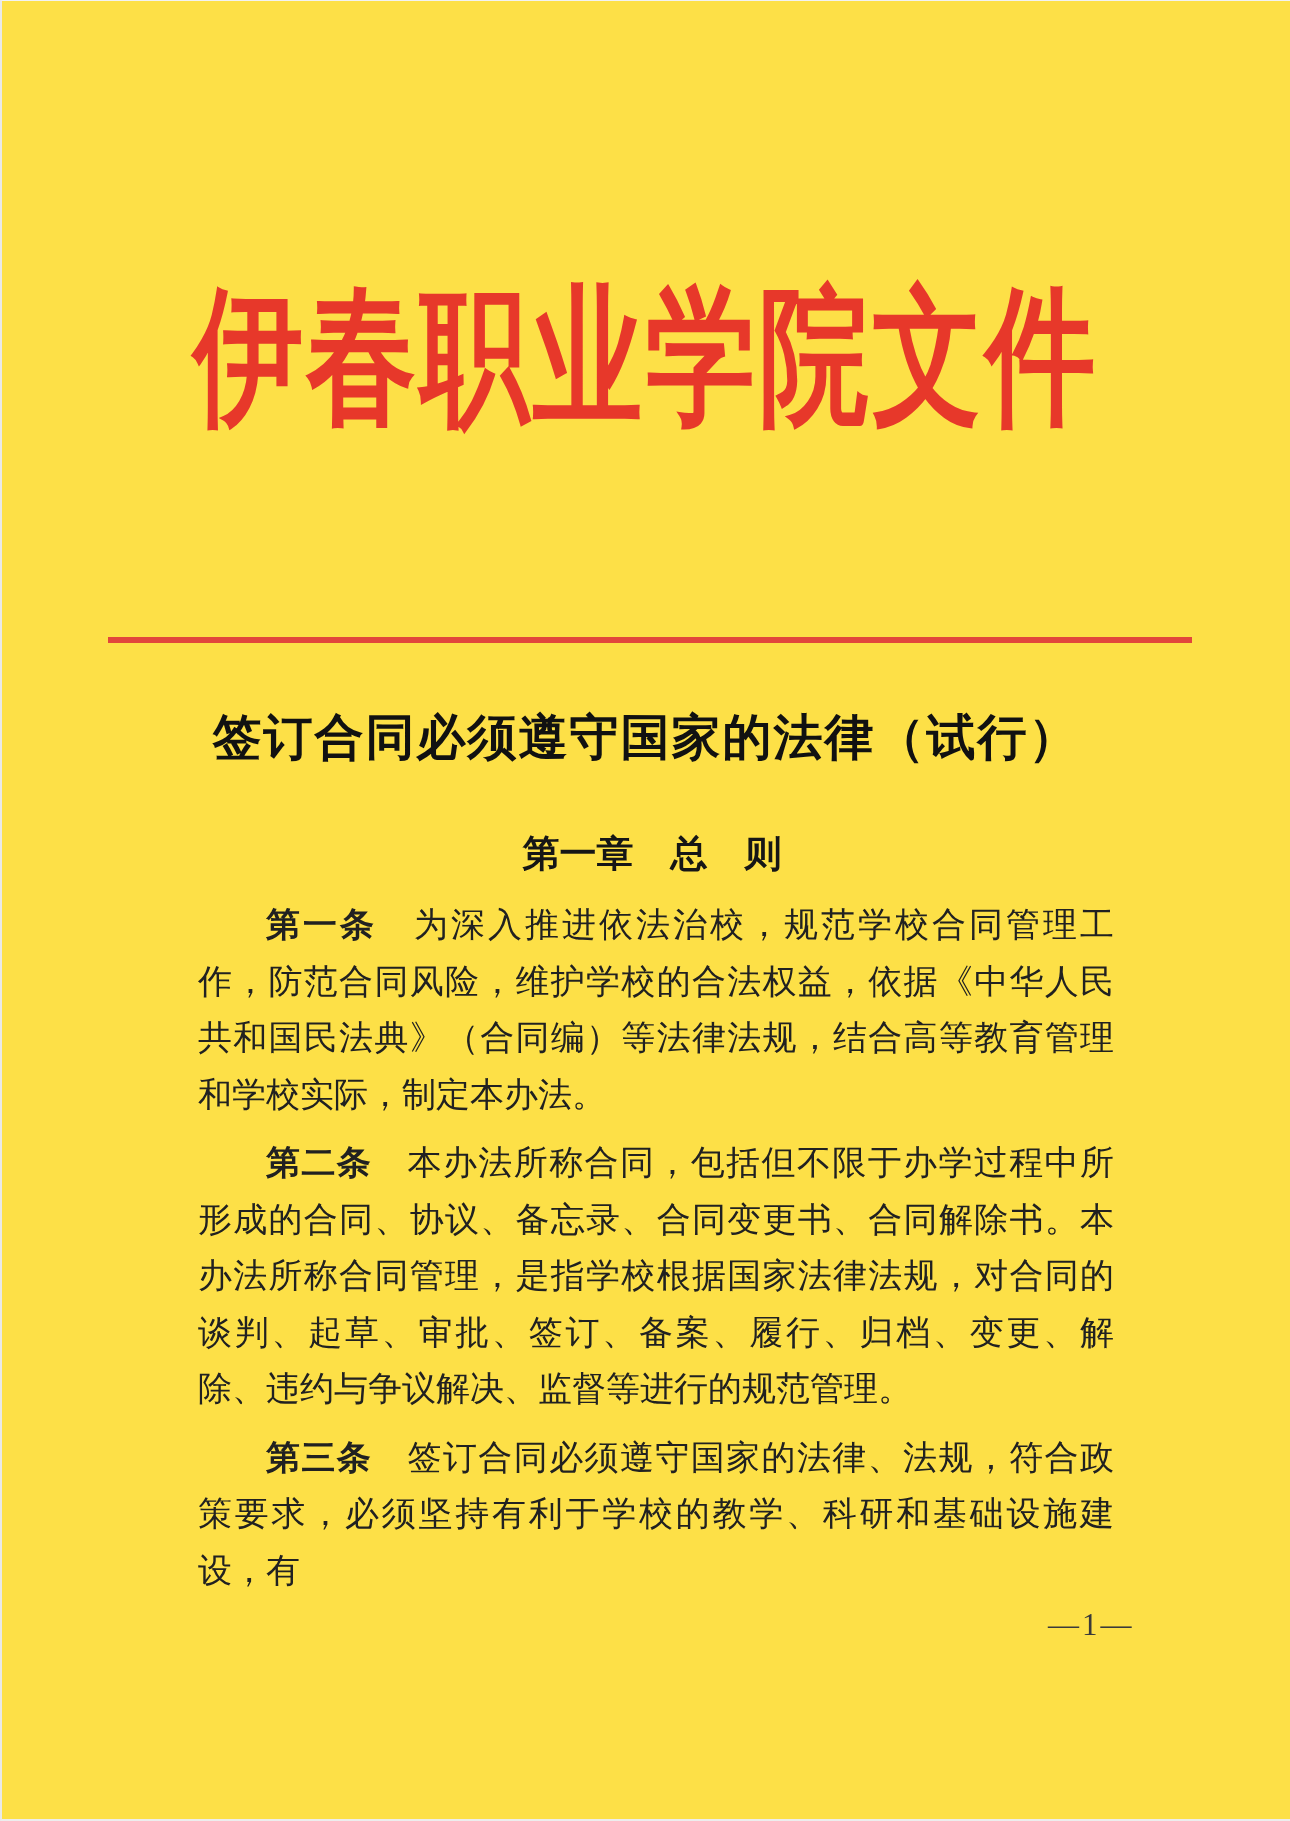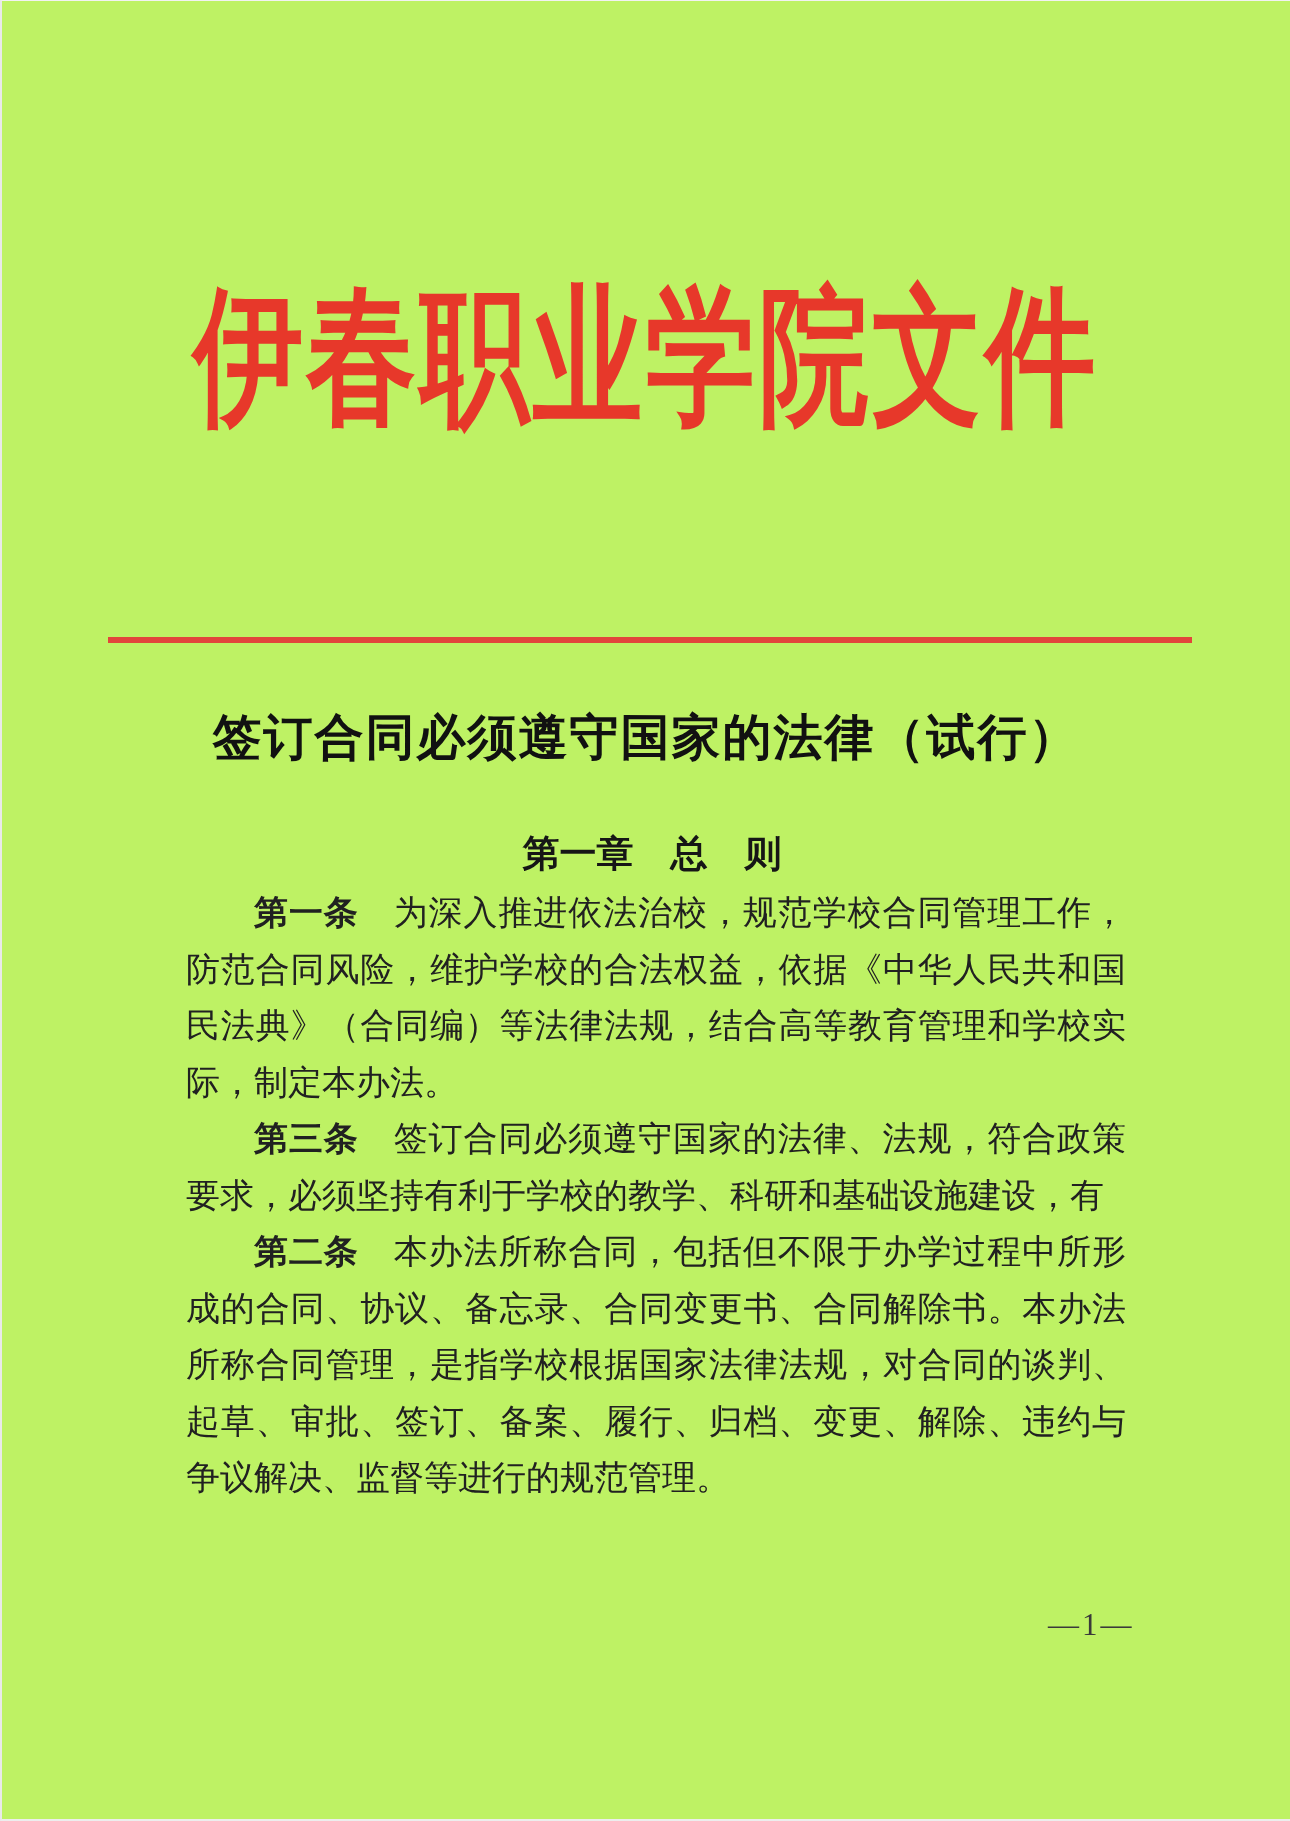--- a/index.html
+++ b/index.html
@@ -5,21 +5,21 @@
   html, body { margin: 0; padding: 0; }
   body {
     width: 1290px; height: 1821px;
     background: #ffffff;
     font-family: "Liberation Serif", "DejaVu Serif", serif;
     color: #1f1f1f;
   }
   .page {
     position: relative;
     width: 1290px; height: 1821px;
-    background: #bef264;
+    background: #fde047;
     border-left: 2px solid #e9e9e9;
     border-top: 1px solid #f2f2f2;
     border-bottom: 2px solid #ededed;
     box-sizing: border-box;
     overflow: hidden;
   }
   .red-masthead {
     position: absolute;
     top: 276px; left: 0; width: 100%;
     text-align: center;
@@ -75,21 +75,21 @@
     position: absolute;
     top: 884px; left: 184px;
     width: 940px;
     font-size: 34px;
     line-height: 56.5px;
     text-align: justify;
     text-justify: inter-ideograph;
     color: #212121;
   }
   .body-text p {
-    margin: 0;
+    margin: 12px;
     padding: 0;
     text-indent: 2em;
   }
   .article-label { font-weight: bold; }
   .page-number {
     position: absolute;
     top: 1606px; left: 1046px;
     font-size: 31px;
     letter-spacing: 3px;
     color: #3a3a3a;
@@ -107,19 +107,19 @@
 
 
   <div class="red-rule"></div>
 
   <div class="main-title">签订合同必须遵守国家的法律（试行）</div>
 
   <div class="chapter-heading">第一章　总　则</div>
 
   <div class="body-text">
     <p><span class="article-label">第一条</span><span>　为深入推进依法治校，规范学校合同管理工作，防范合同风险，维护学校的合法权益，依据《中华人民共和国民法典》（合同编）等法律法规，结合高等教育管理和学校实际，制定本办法。</span></p>
+    <p><span class="article-label">第二条</span><span>　本办法所称合同，包括但不限于办学过程中所形成的合同、协议、备忘录、合同变更书、合同解除书。本办法所称合同管理，是指学校根据国家法律法规，对合同的谈判、起草、审批、签订、备案、履行、归档、变更、解除、违约与争议解决、监督等进行的规范管理。</span></p>
     <p><span class="article-label">第三条</span><span>　签订合同必须遵守国家的法律、法规，符合政策要求，必须坚持有利于学校的教学、科研和基础设施建设，有</span></p>
-    <p><span class="article-label">第二条</span><span>　本办法所称合同，包括但不限于办学过程中所形成的合同、协议、备忘录、合同变更书、合同解除书。本办法所称合同管理，是指学校根据国家法律法规，对合同的谈判、起草、审批、签订、备案、履行、归档、变更、解除、违约与争议解决、监督等进行的规范管理。</span></p>
   </div>
 
   <div class="page-number">—1—</div>
 
 </div>
 
 </body></html>

